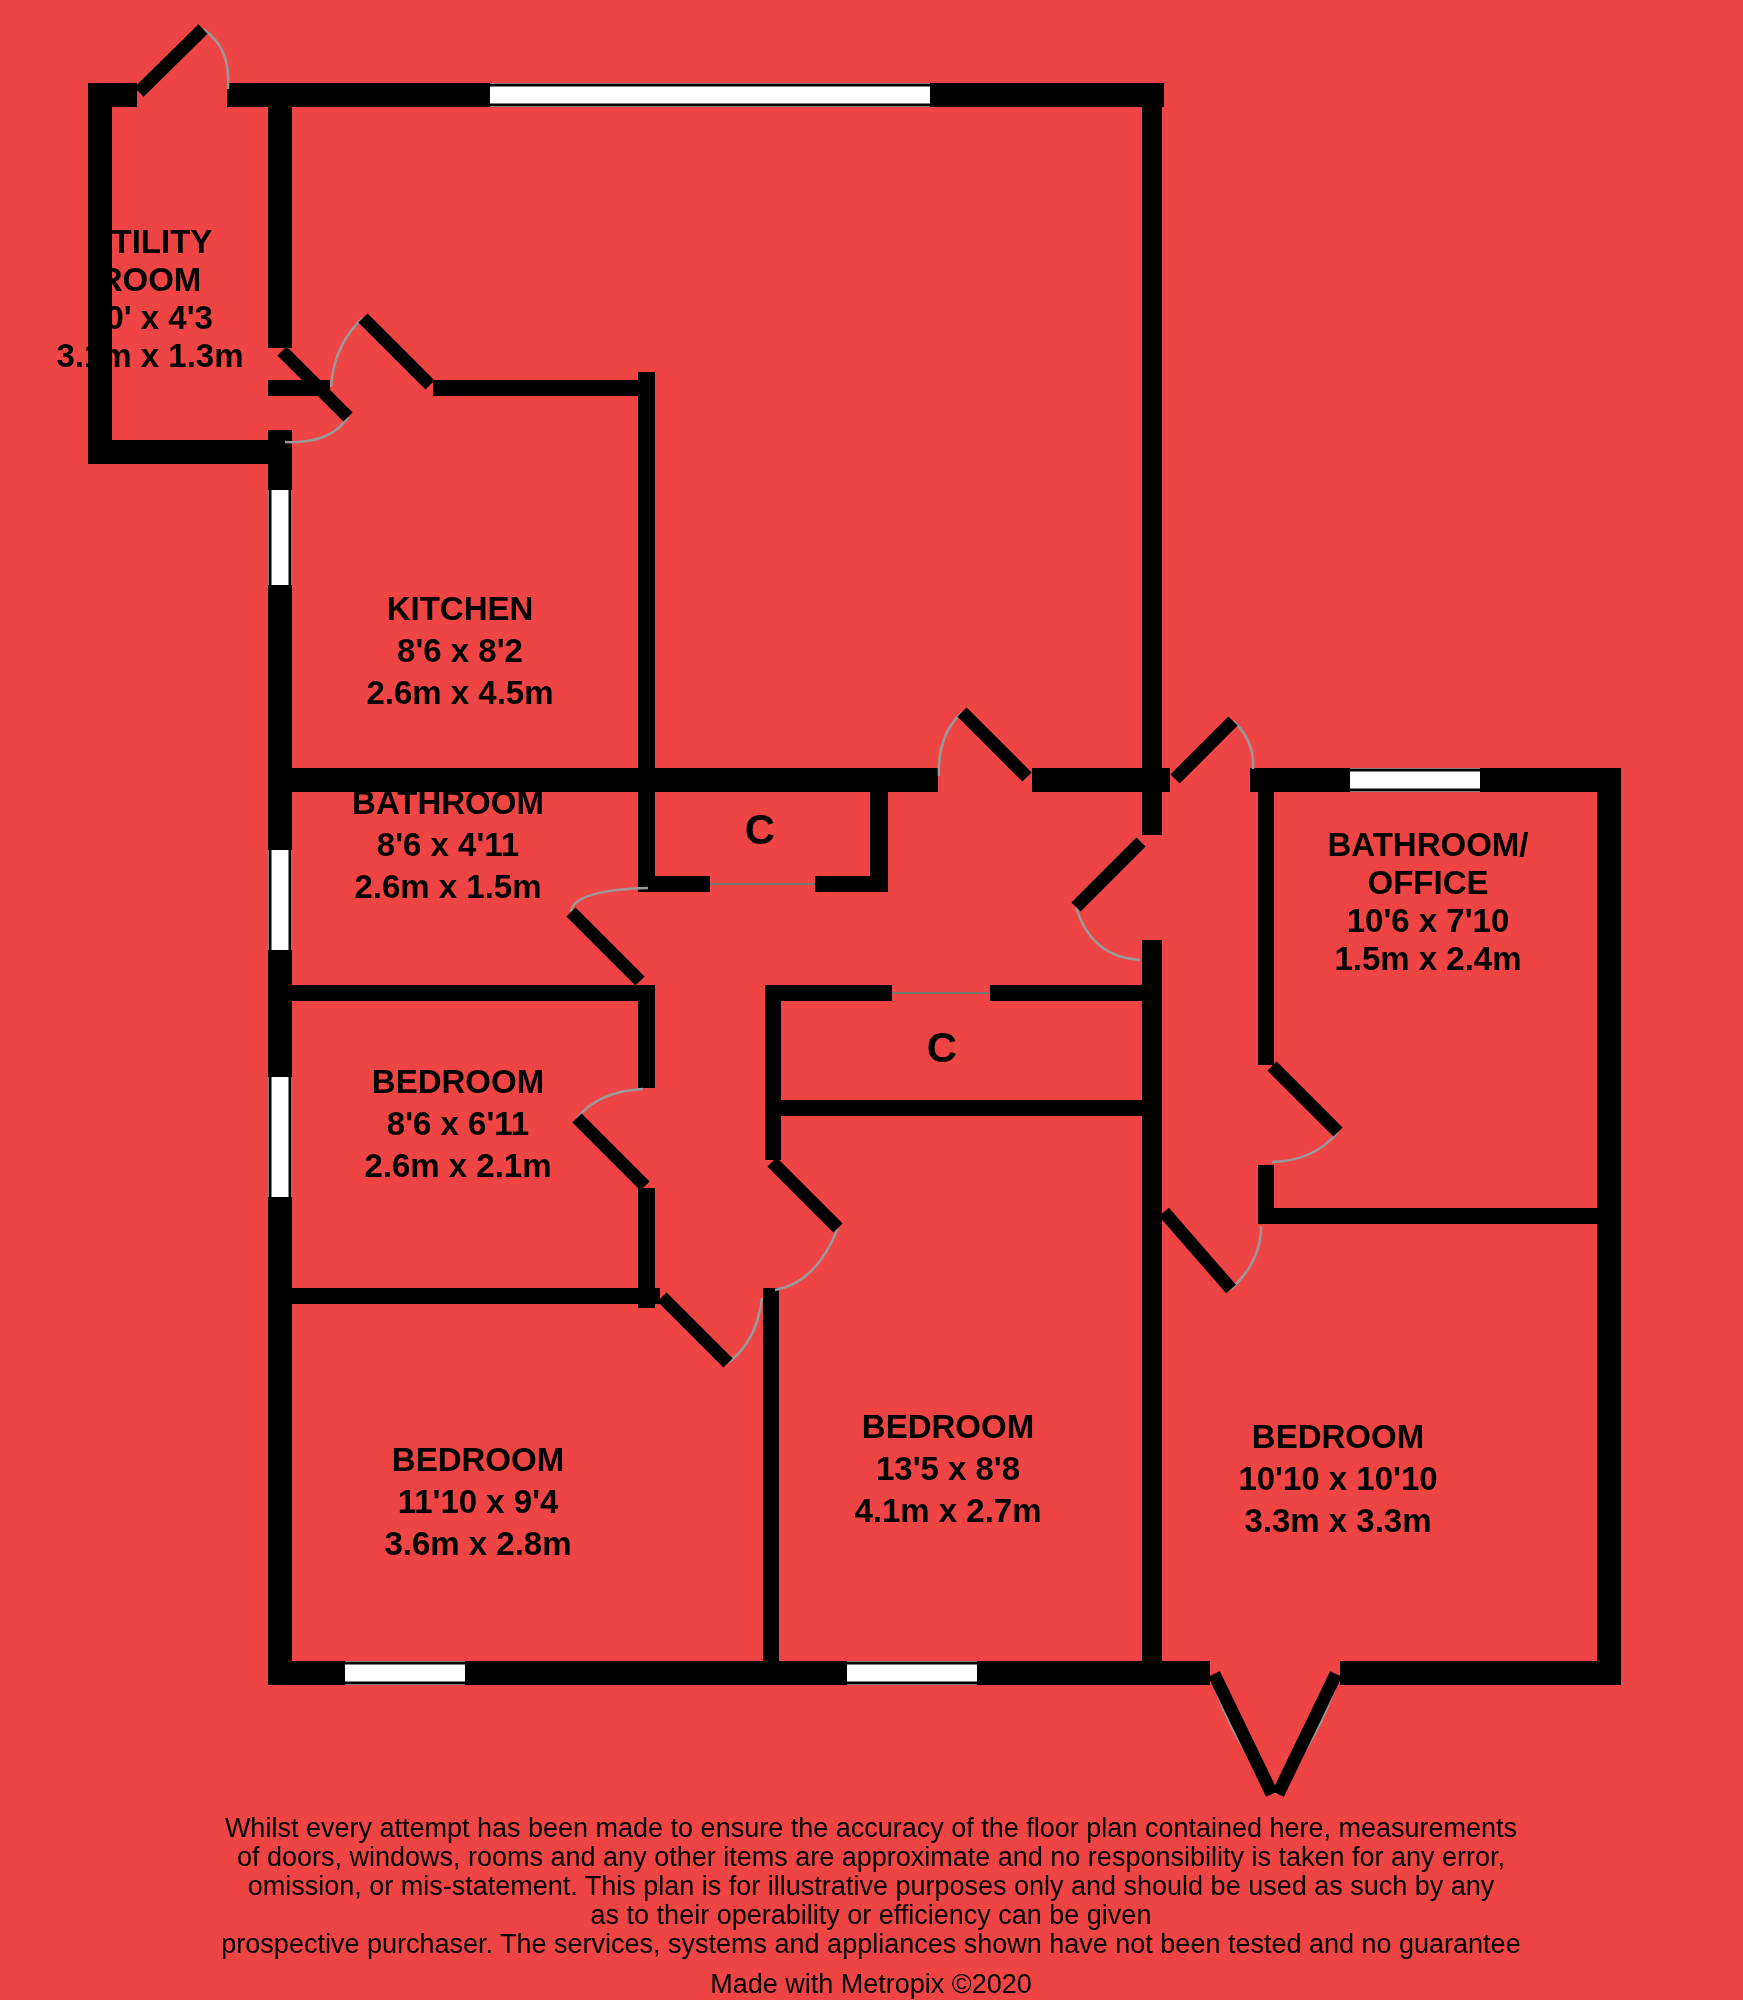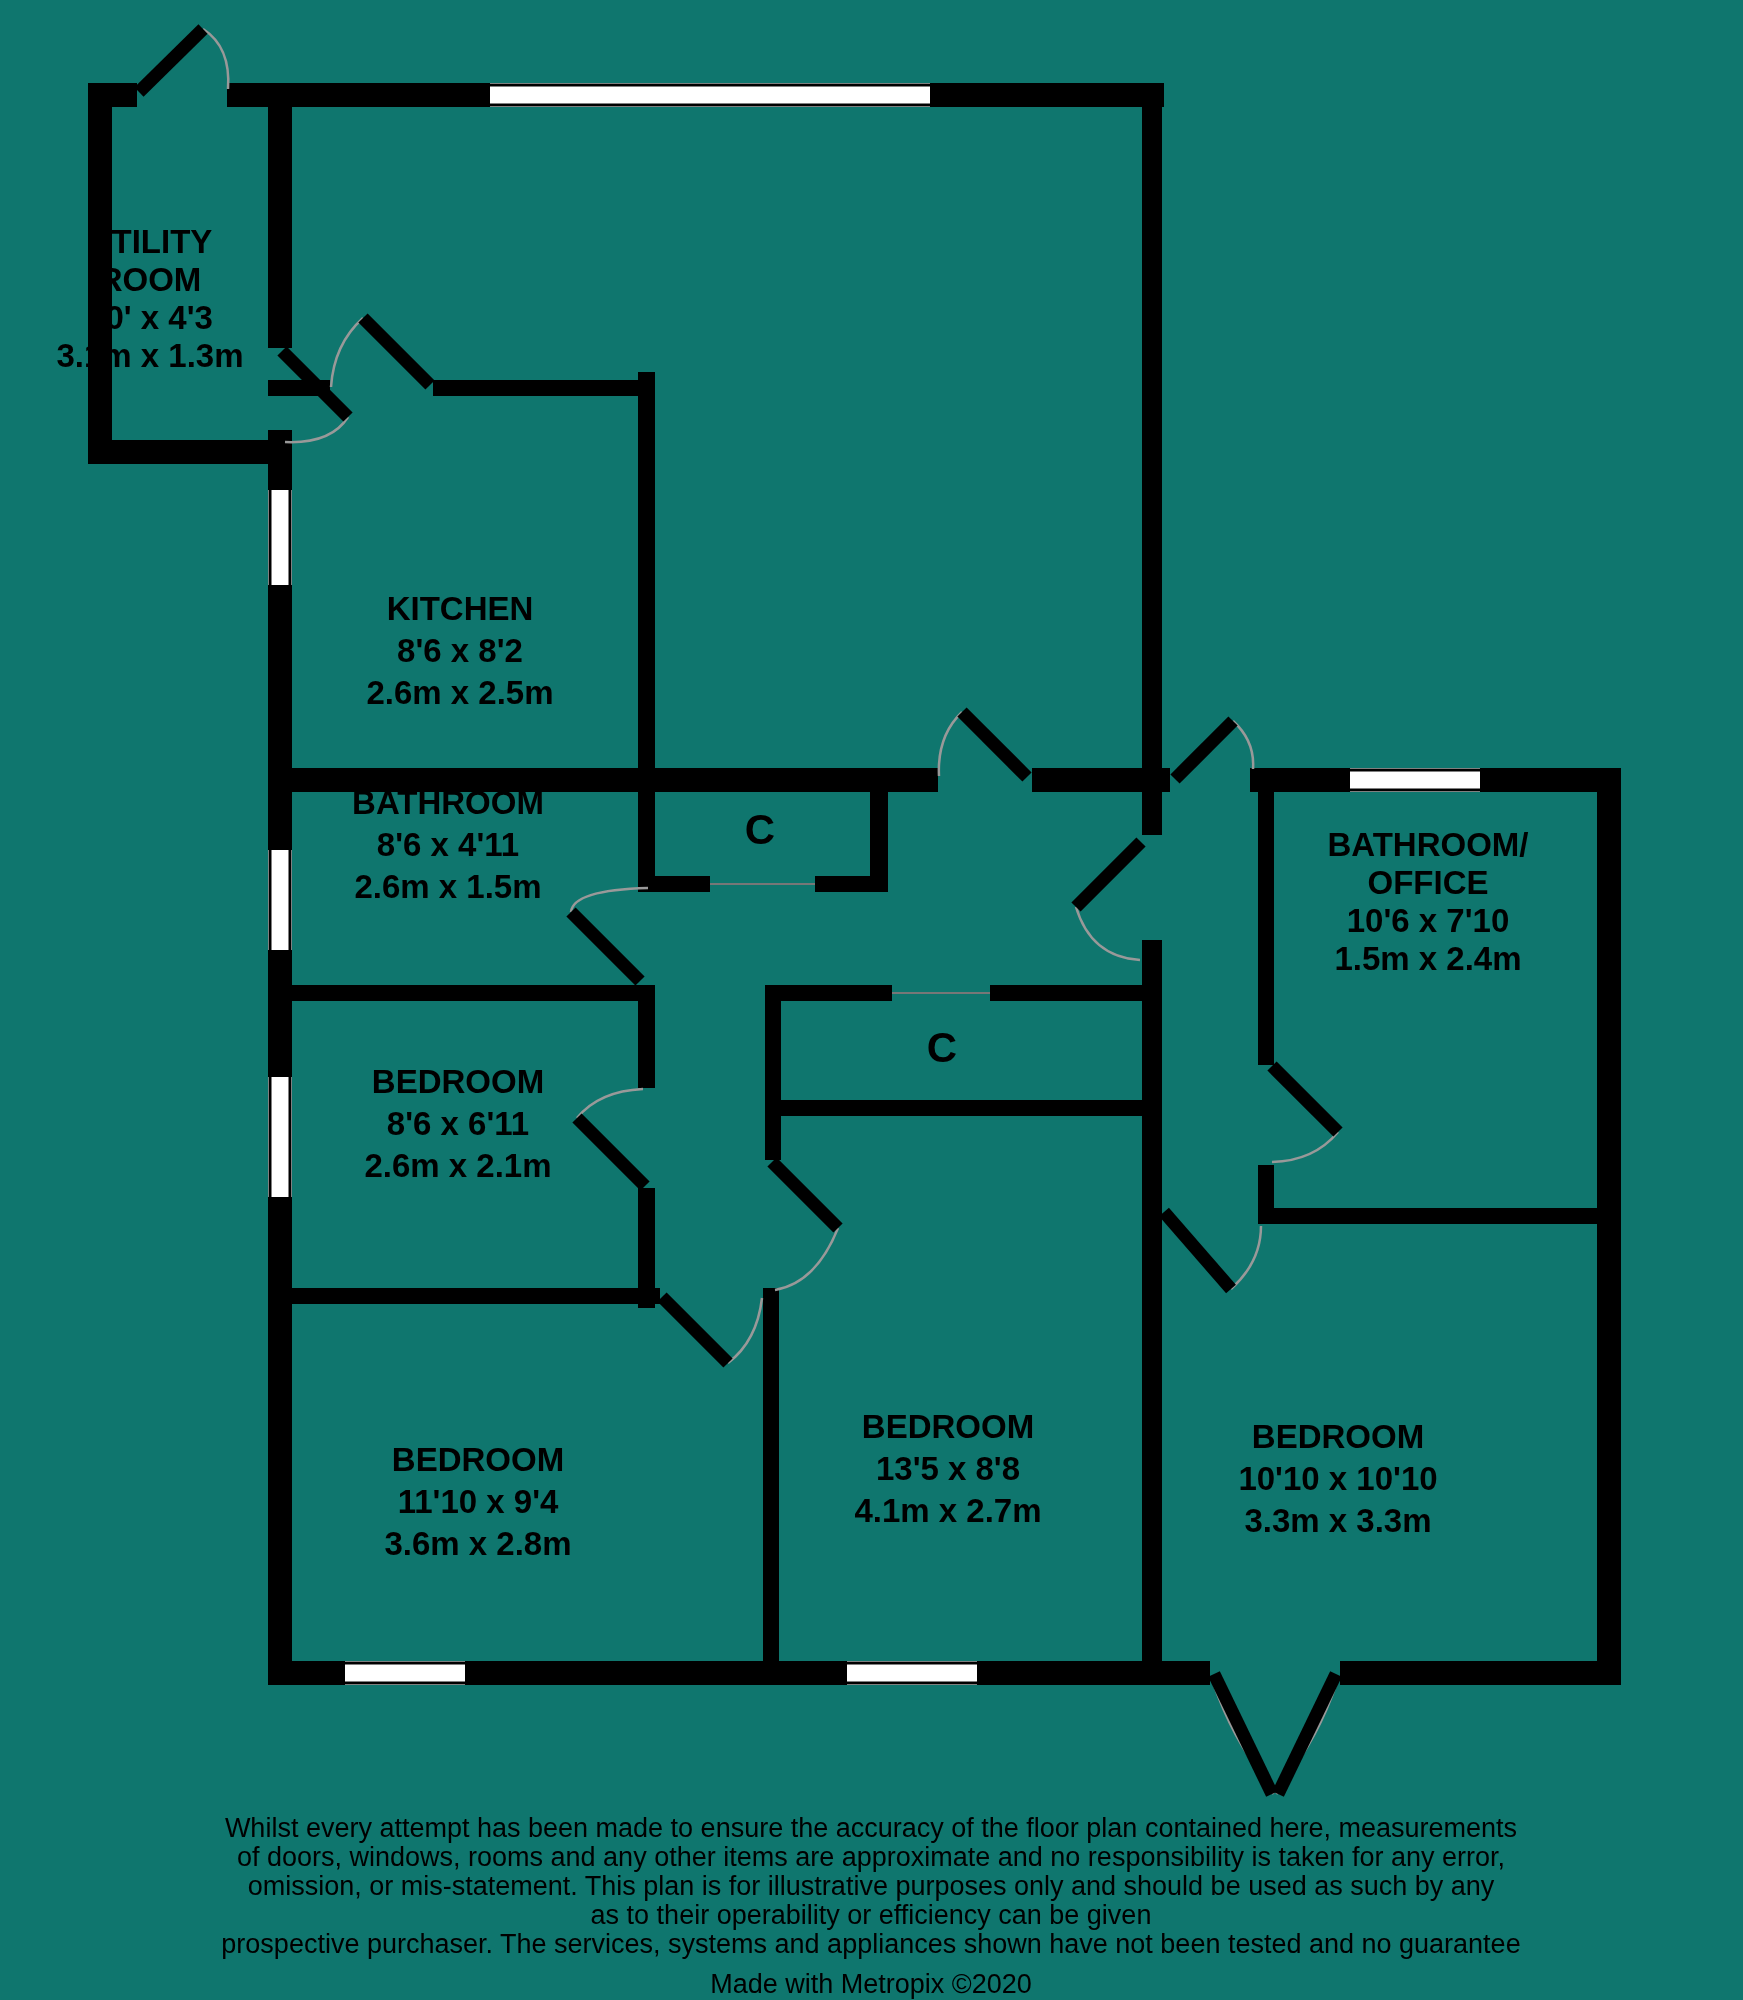--- a/index.html
+++ b/index.html
@@ -1,16 +1,16 @@
 <!DOCTYPE html>
 <html><head>
 <meta charset="utf-8">
 <style>
   html,body{margin:0;padding:0;background:#ffffff;}
-  #plan{position:relative;width:1743px;height:2000px;background:#0f766e;
+  #plan{position:relative;width:1743px;height:2000px;background:#ef4444;
         font-family:"Liberation Sans", sans-serif;overflow:hidden;}
   #plan svg{position:absolute;left:0;top:0;}
   .room-label{position:absolute;transform:translateX(-50%);text-align:center;
               font-weight:bold;font-size:33px;line-height:42px;color:#000;white-space:nowrap;}
   .room-label.small-lh{line-height:38px;}
   .closet-label{position:absolute;transform:translateX(-50%);font-weight:bold;
                 font-size:42px;color:#000;}
   .disclaimer{position:absolute;transform:translateX(-50%);text-align:center;
               font-size:27px;line-height:29px;color:#000;white-space:nowrap;}
   .credit{position:absolute;transform:translateX(-50%);text-align:center;
@@ -170,21 +170,21 @@
     <div>UTILITY</div>
     <div>ROOM</div>
     <div>10' x 4'3</div>
     <div>3.1m x 1.3m</div>
   </div>
 
 
   <div class="room-label" style="left:460px;top:564px;margin-top:24px;">
     <div>KITCHEN</div>
     <div>8'6 x 8'2</div>
-    <div>2.6m x 2.5m</div>
+    <div>2.6m x 4.5m</div>
   </div>
 
   <div class="room-label" style="left:448px;top:782px;">
     <div>BATHROOM</div>
     <div>8'6 x 4'11</div>
     <div>2.6m x 1.5m</div>
   </div>
 
   <div class="room-label" style="left:458px;top:1061px;">
     <div>BEDROOM</div>

